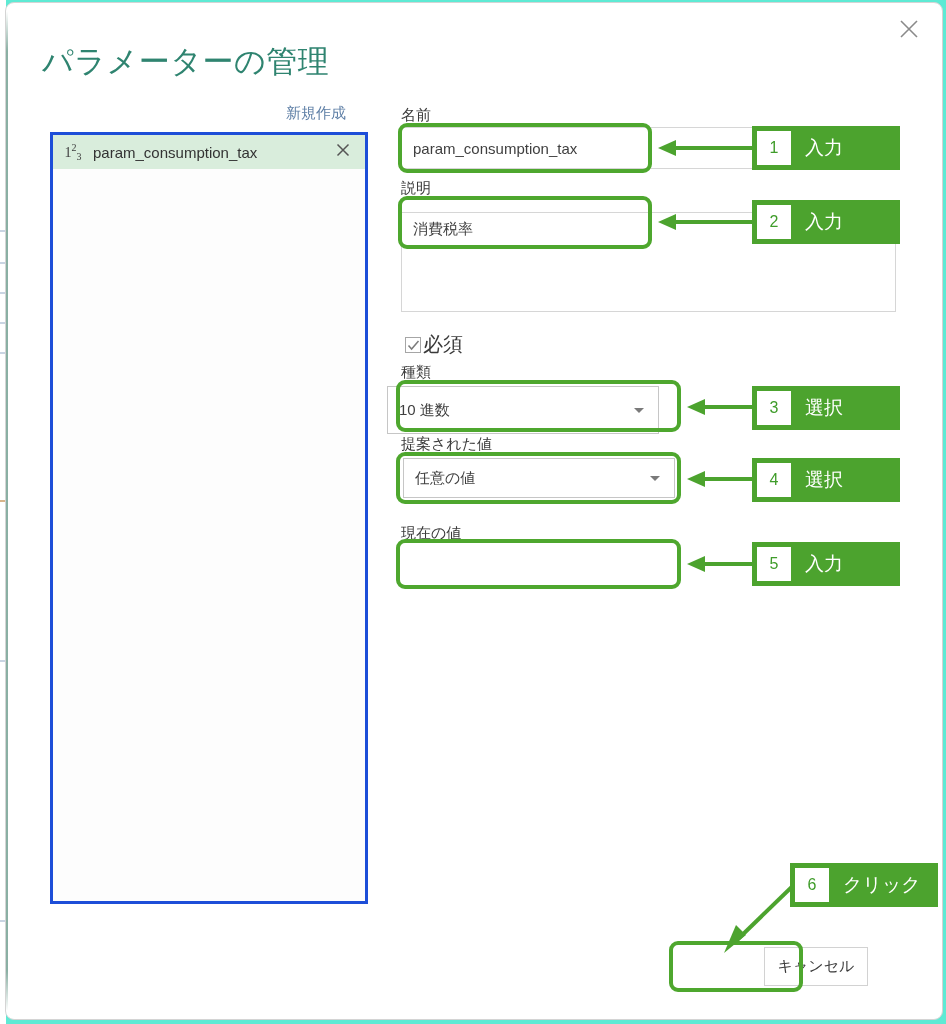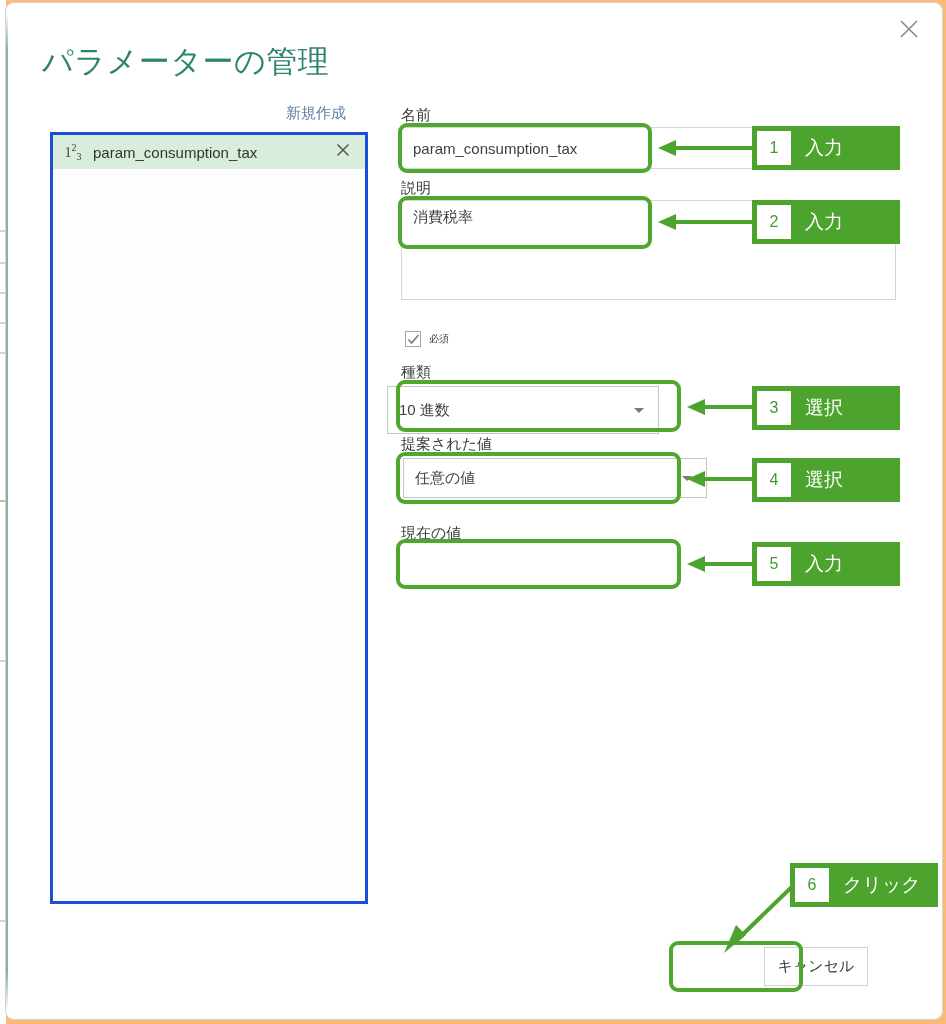--- a/index.html
+++ b/index.html
@@ -6,21 +6,21 @@
   html,body{margin:0;padding:0;}
   body{
     width:946px;height:1024px;
     background:#ffffff;
     font-family:"Liberation Sans","DejaVu Sans",sans-serif;
     -webkit-font-smoothing:antialiased;
     overflow:hidden;
   }
 
   
-  #page-root{position:relative;width:946px;height:1024px;background:#fdba74;overflow:hidden;}
+  #page-root{position:relative;width:946px;height:1024px;background:#5eead4;overflow:hidden;}
   .bg-sliver{position:absolute;left:0;top:0;width:6px;height:1024px;background:#ffffff;}
   .bg-sliver i{position:absolute;left:0;width:5px;height:2px;background:#c9d4e2;display:block;}
 
   
   .dialog{
     position:absolute;left:5px;top:2px;width:938px;height:1018px;
     background:#ffffff;
     border:1px solid #d4d4d4;
     border-radius:9px;
     box-sizing:border-box;
@@ -81,41 +81,41 @@
   }
   .txt-input{
     position:absolute;
     background:#ffffff;border:1px solid #d6d6d6;box-sizing:border-box;
     font-size:15px;color:#3f3f3f;
     display:flex;align-items:center;
     padding-left:11px;
   }
   .txt-area{
     position:absolute;background:#ffffff;border:1px solid #d6d6d6;box-sizing:border-box;
-    font-size:15px;color:#3f3f3f;padding:7px 0 0 11px;
+    font-size:15px;color:#3f3f3f;padding:7px 0 0 11px;margin-top:12px;
   }
   .sel-input{
     position:absolute;background:#ffffff;border:1px solid #c6c6c6;box-sizing:border-box;
     font-size:15px;color:#3f3f3f;display:flex;align-items:center;
     padding-left:11px;cursor:pointer;
   }
   .sel-arrow{
     position:absolute;right:14px;top:50%;margin-top:-2px;
     width:0;height:0;border-left:5px solid transparent;border-right:5px solid transparent;
     border-top:5px solid #7a7a7a;
   }
 
   
   .chk-row{position:absolute;left:399px;top:328px;display:flex;align-items:center;cursor:default;}
   .chk-box{
     width:16px;height:16px;border:1px solid #a6a6a6;background:#fff;box-sizing:border-box;
     position:relative;flex:0 0 16px;
   }
   .chk-box svg{position:absolute;left:1px;top:1px;}
-  .chk-label{margin-left:8px;font-size:10px;color:#3a3a3a;white-space:nowrap;}
+  .chk-label{margin-left:2px;font-size:20px;color:#3a3a3a;white-space:nowrap;}
 
   
   .ring{
     position:absolute;border:4px solid #4ea72e;border-radius:9px;box-sizing:border-box;
     pointer-events:none;
   }
 
   
   .badge{
     position:absolute;height:44px;background:#4ca32e;
@@ -206,21 +206,21 @@
       <div class="chk-label">必須</div>
     </div>
 
     <div class="form-label" style="left:395px;top:360px;">種類</div>
     <div class="sel-input" style="left:381px;top:383px;width:272px;height:48px;">
       <span>10 進数</span>
       <span class="sel-arrow"></span>
     </div>
 
     <div class="form-label" style="left:395px;top:432px;">提案された値</div>
-    <div class="sel-input" style="left:397px;top:455px;width:304px;height:40px;">
+    <div class="sel-input" style="left:397px;top:455px;width:272px;height:40px;">
       <span>任意の値</span>
       <span class="sel-arrow"></span>
     </div>
 
     <div class="form-label" style="left:395px;top:521px;">現在の値</div>
 
     <div class="btn btn-cancel">キャンセル</div>
 
     <div class="ring" style="left:392px;top:120px;width:254px;height:50px;"></div>
     <div class="ring" style="left:392px;top:193px;width:254px;height:53px;"></div>

